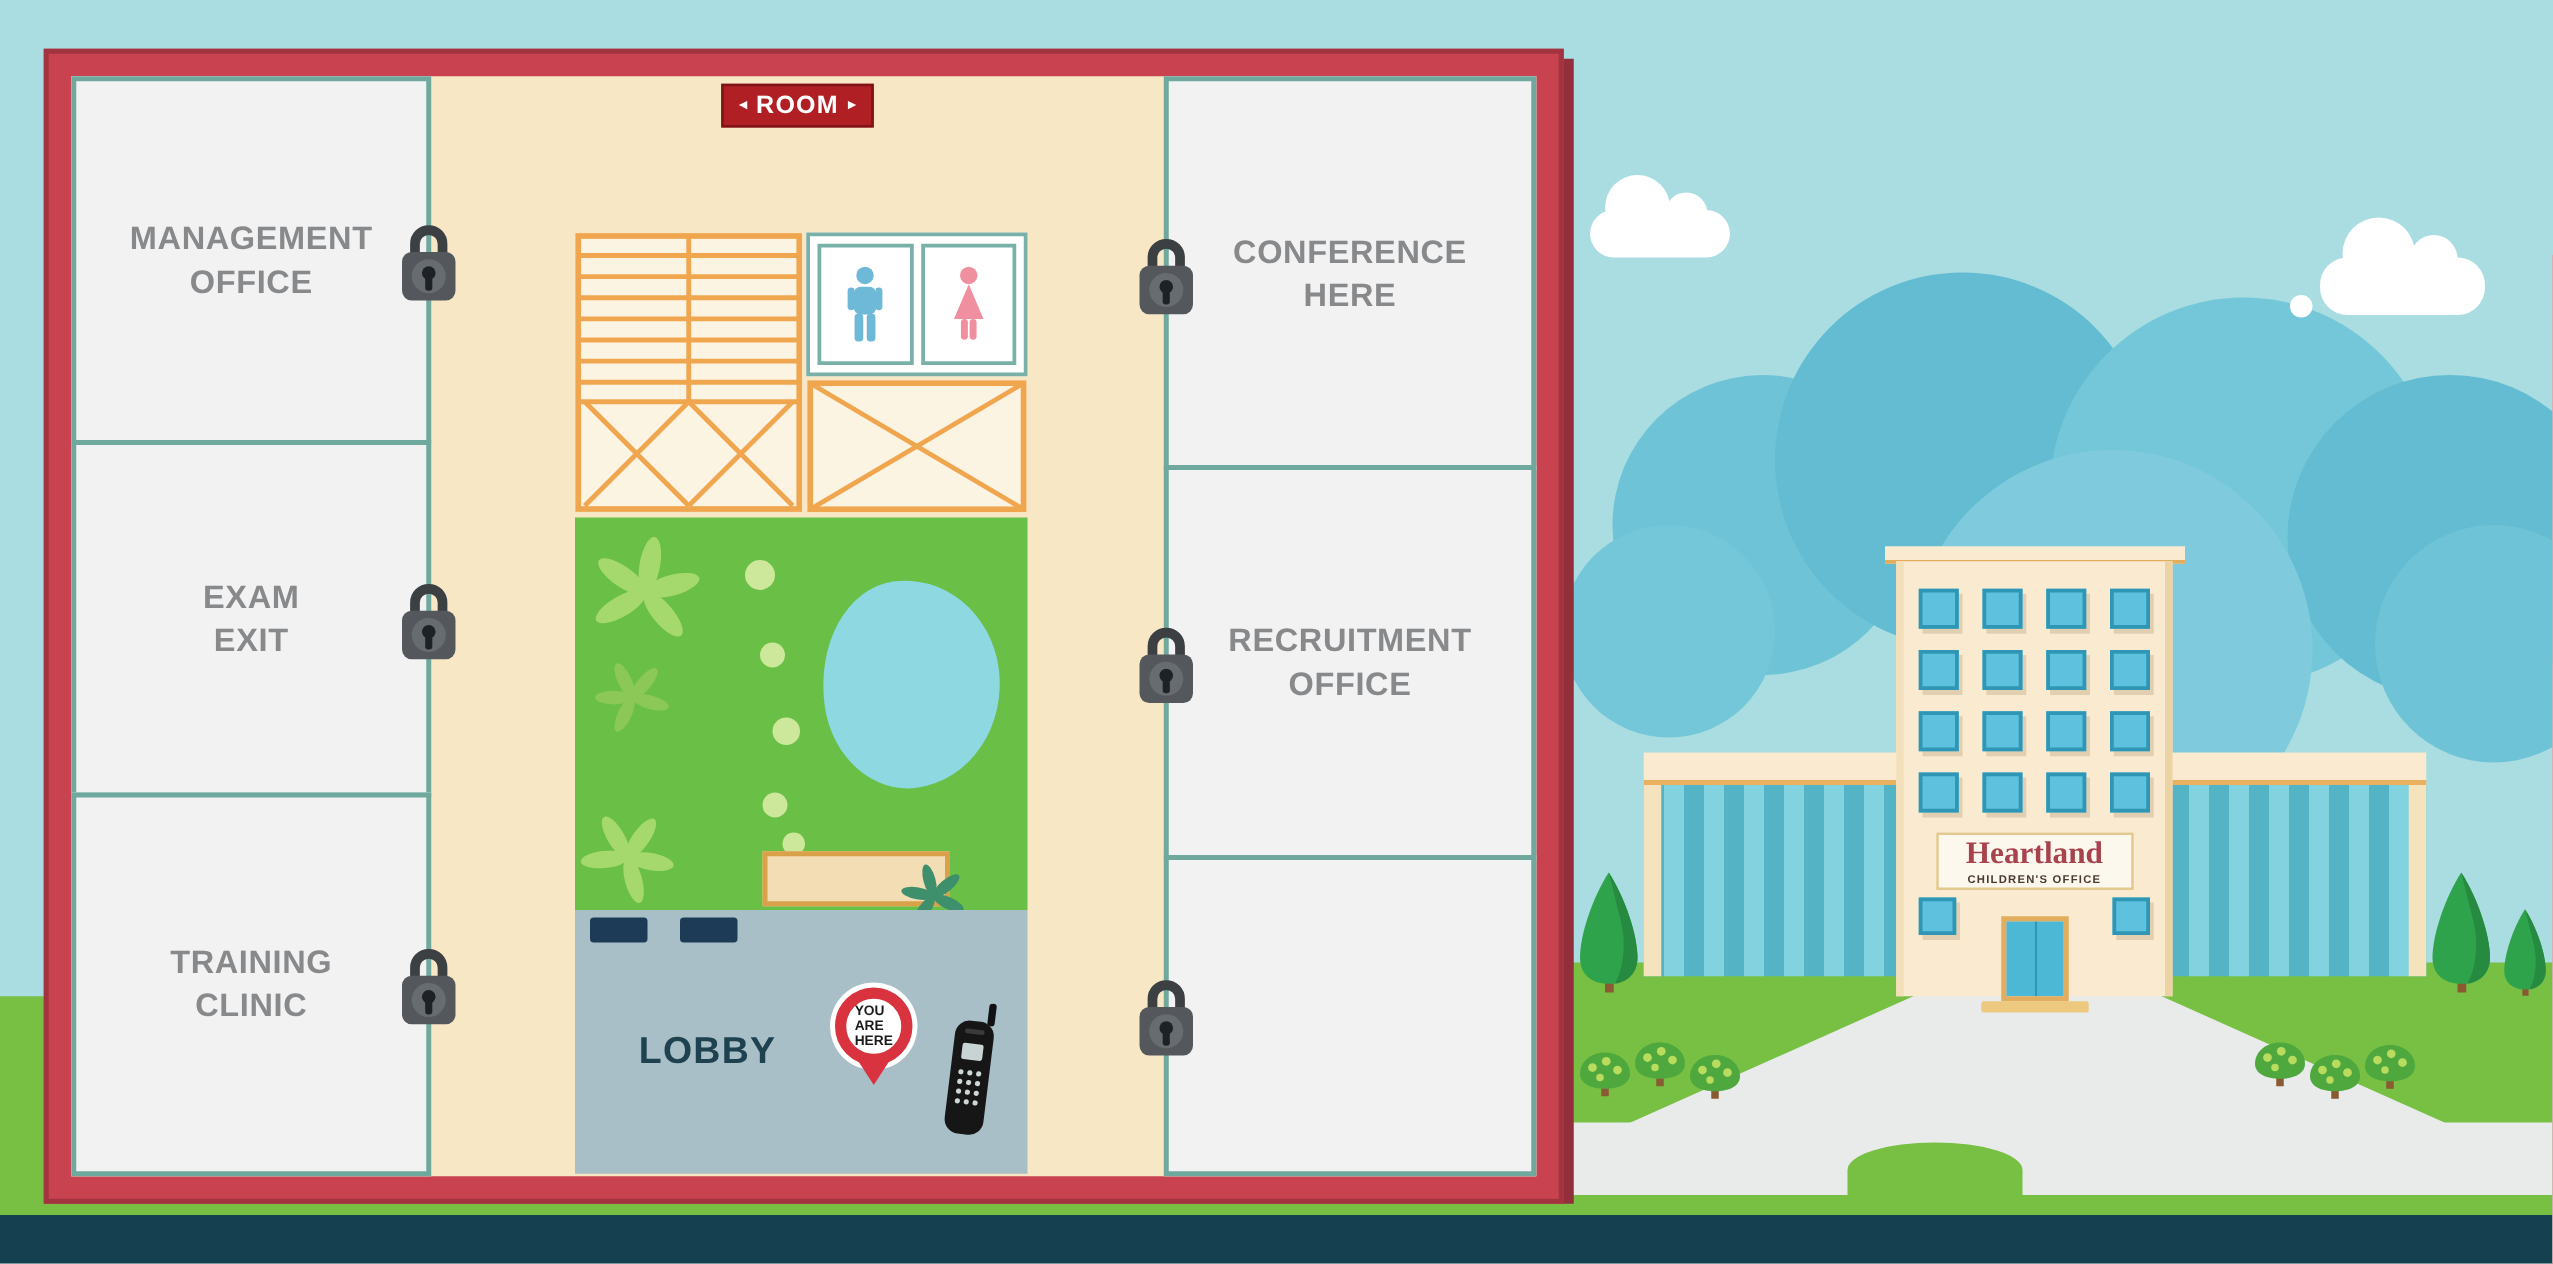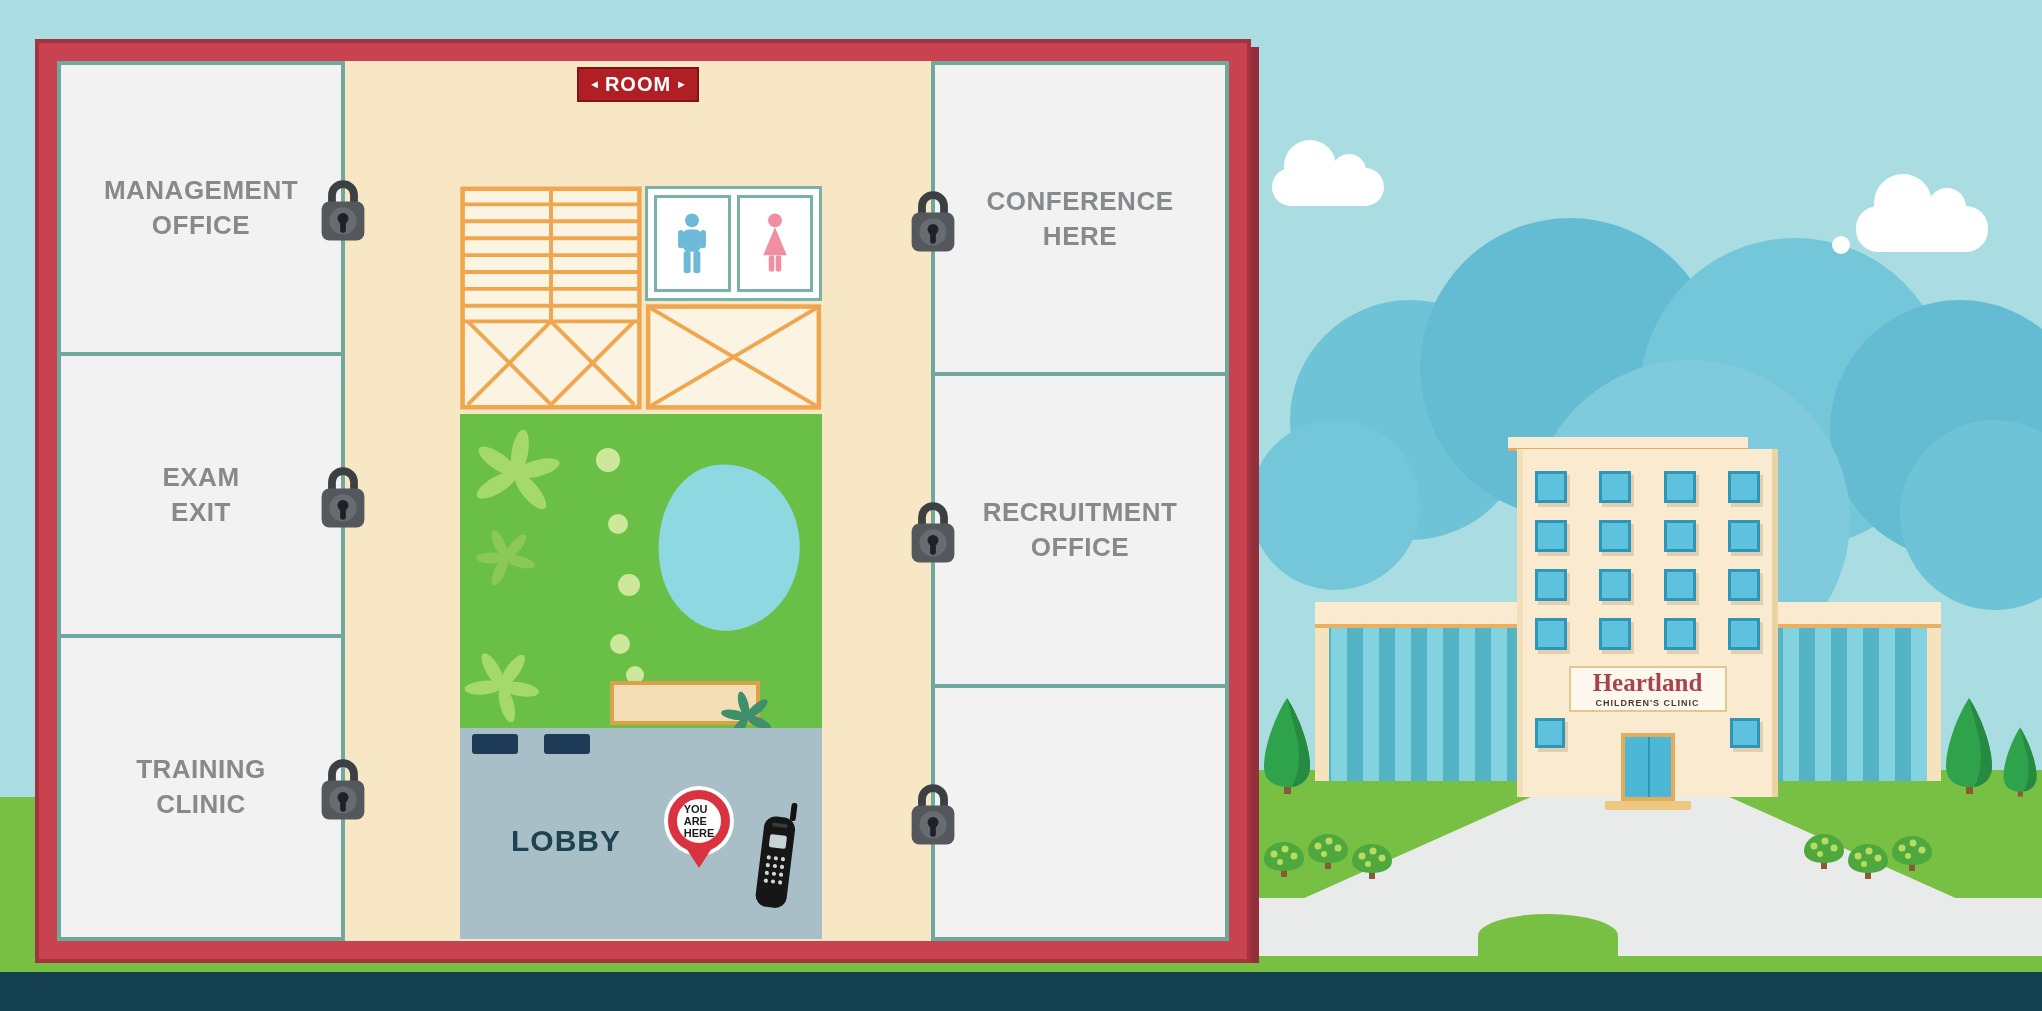--- a/index.html
+++ b/index.html
@@ -18,21 +18,21 @@
   .road-island { position:absolute; background:#77c043; border-radius:60% 60% 0 0; }
   .footer { position:absolute; left:0; right:0; bottom:0; height:39px; background:#15404f; }
   .tree, .bush { position:absolute; }
 
   
   .wing { position:absolute; top:602px; height:179px; }
   .wing-cap { height:26px; background:#f9ead0; border-bottom:4px solid #e8b05f; }
   .wing-glass { position:relative; height:153px;
     background:repeating-linear-gradient(90deg,#55b3c6 0 16px,#83d2e0 16px 32px); }
   .pilaster { position:absolute; top:0; bottom:0; width:14px; background:#f4e3bd; }
-  .tower { position:absolute; left:1517px; top:449px; width:261px; height:348px;
+  .tower { position:absolute; left:1517px; top:449px; width:221px; height:348px;
     background:#f9ead0; border-left:6px solid #f3e0ba; border-right:6px solid #ecd3a4; }
   .cornice { position:absolute; left:1508px; top:437px; width:240px; height:14px;
     background:#f9ead0; border-bottom:3px solid #e2ad5c; }
   .win-rows { margin-top:22px; display:flex; flex-direction:column; gap:17px; padding:0 12px; }
   .win-row { display:flex; justify-content:space-between; }
   .window { width:32px; height:32px; background:#5ec1dd; border:3px solid #2f97b5;
     box-shadow:3px 4px 0 rgba(120,90,40,0.18); }
   .sign { margin:16px auto 0; width:158px; height:46px; background:#fdf8ee;
     border:2px solid #e3c98f; display:flex; flex-direction:column; align-items:center; justify-content:center; }
   .sign-name { font-family:"Liberation Serif", serif; font-weight:bold; font-size:25px; color:#a8434e; line-height:1; }
@@ -211,21 +211,21 @@
           </div>
         <div class="win-row">
             <div class="window"></div>
             <div class="window"></div>
             <div class="window"></div>
             <div class="window"></div>
           </div>
       </div>
       <div class="sign">
         <div class="sign-name">Heartland</div>
-        <div class="sign-sub">CHILDREN'S CLINIC</div>
+        <div class="sign-sub">CHILDREN'S OFFICE</div>
       </div>
       <div class="b-floor">
         <div class="window b-win" style="left:12px"></div>
         <div class="window b-win" style="right:12px"></div>
         <div class="door"></div>
         <div class="step"></div>
       </div>
     </div>
   </div>
 

